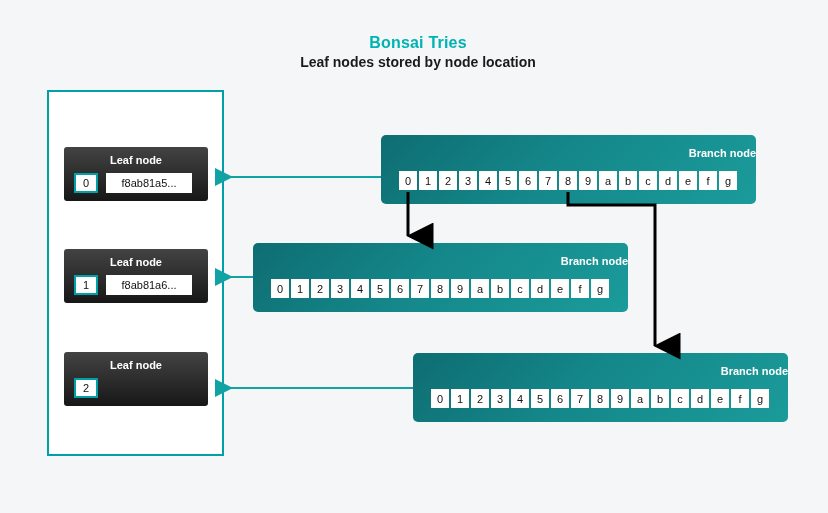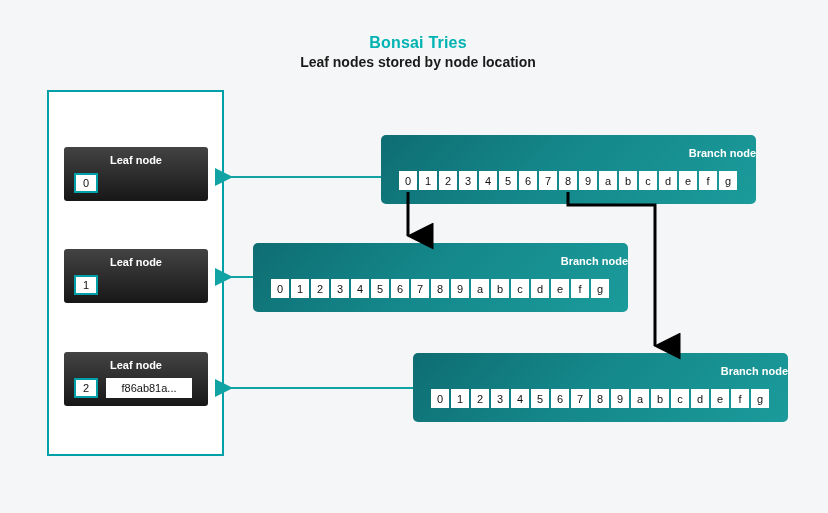--- a/index.html
+++ b/index.html
@@ -86,35 +86,36 @@
 
   <div class="title">Bonsai Tries</div>
   <div class="subtitle">Leaf nodes stored by node location</div>
 
   <div class="panel"></div>
 
   <div class="leaf" style="top:147px">
     <div class="leaf-title">Leaf node</div>
     <div class="leaf-row">
       <div class="leaf-idx">0</div>
+      <div class="leaf-hash">f8ab81a5...</div>
     </div>
   </div>
 
   <div class="leaf" style="top:249px">
     <div class="leaf-title">Leaf node</div>
     <div class="leaf-row">
       <div class="leaf-idx">1</div>
+      <div class="leaf-hash">f8ab81a6...</div>
     </div>
   </div>
 
   <div class="leaf" style="top:352px">
     <div class="leaf-title">Leaf node</div>
     <div class="leaf-row">
       <div class="leaf-idx">2</div>
-      <div class="leaf-hash">f86ab81a...</div>
     </div>
   </div>
 
 
   <div class="branch" style="left:377px;top:135px;width:375px;height:69px;">
     <div class="branch-title">Branch node</div>
     <div class="cells" id="cells-0" style="left:18px;top:36px;">
         <div class="cell">0</div>
         <div class="cell">1</div>
         <div class="cell">2</div>

